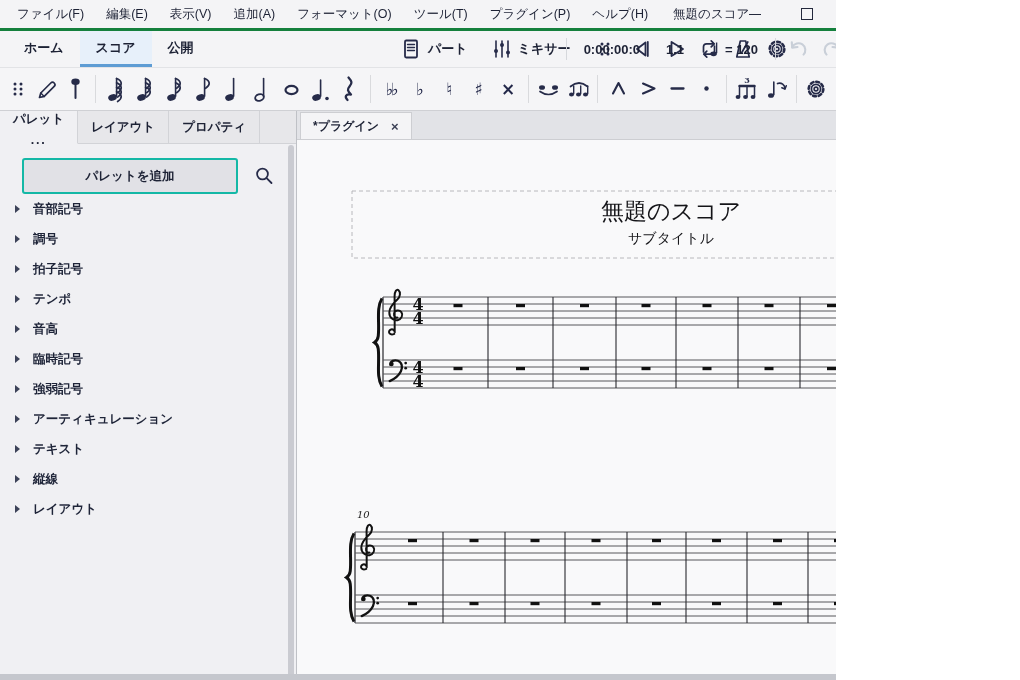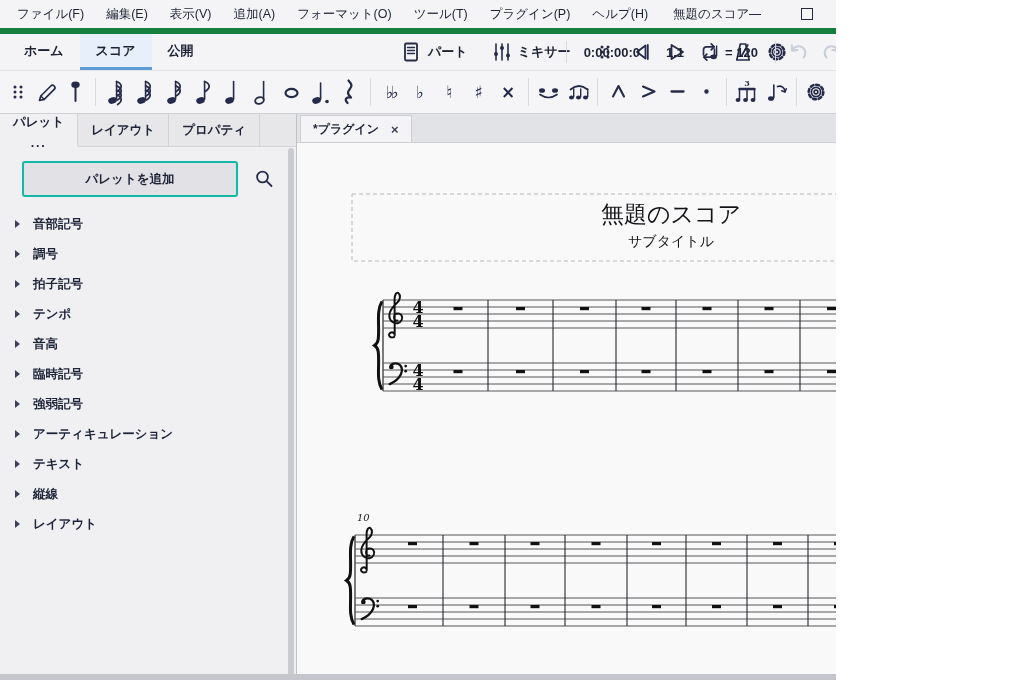--- a/index.html
+++ b/index.html
@@ -7,21 +7,21 @@
     font-family:"Liberation Sans","DejaVu Sans",sans-serif;color:#1d2235;-webkit-font-smoothing:antialiased;}
   
   .menubar{height:28px;display:flex;align-items:center;padding-left:6px;font-size:12.5px;position:relative;}
   .menu-item{padding:0 11px;line-height:28px;white-space:nowrap;}
   .doc-name-label{padding:0 14px;}
   .win-controls{position:absolute;right:8px;top:0;height:28px;display:flex;align-items:center;gap:26px;padding-right:8px;}
   .win-btn{width:26px;height:24px;display:flex;align-items:center;justify-content:center;}
   .min-glyph{width:12px;height:0;border-top:1.6px solid #23283c;}
   .max-glyph{width:10px;height:10px;border:1.4px solid #23283c;}
   
-  .ribbon{height:36px;position:relative;display:flex;align-items:stretch;border-top:6px solid #15803d;}
+  .ribbon{height:36px;position:relative;display:flex;align-items:stretch;border-top:3px solid #15803d;}
   .rb-tabs{display:flex;padding-left:8px;}
   .rb-tab{padding:0 16px;display:flex;align-items:center;font-size:13px;font-weight:700;border-bottom:3px solid transparent;}
   .rb-tab.active{background:#e7f0fa;border-bottom:3px solid #5d9cd4;}
   .rb-center{position:absolute;left:398px;top:0;height:100%;display:flex;align-items:center;}
   .rb-btn{display:flex;align-items:center;gap:6px;font-size:13px;font-weight:600;padding:0 2px;}
   .rb-gap18{margin-right:18px;text-align:right;} .rb-gap20{margin-right:20px;} .rb-gap12{margin-right:12px;}
   .transport{display:flex;align-items:center;gap:12px;}
   .rb-right{position:absolute;right:-12px;top:0;height:100%;display:flex;align-items:center;}
   .rb-div{width:1px;height:22px;background:#d6d8dc;margin:0 4px;}
   .display{font-size:13px;font-weight:600;padding:0 13px;display:flex;align-items:center;gap:5px;white-space:nowrap;}
@@ -37,21 +37,21 @@
   .body{display:flex;height:574px;}
   .sidebar{width:297px;flex:none;background:#f0f0f3;border-right:1px solid #bfc1c6;position:relative;box-sizing:border-box;}
   .side-tabs{height:32px;display:flex;background:#e7e7ea;border-bottom:1px solid #d2d3d7;}
   .stab{padding:0 13px;display:flex;align-items:center;gap:8px;font-size:12.5px;font-weight:700;border-right:1px solid #d2d3d7;}
   .stab.active{background:#f0f0f3;margin-bottom:-1px;border-bottom:1px solid #f0f0f3;flex-direction:column;}
   .stab-menu{font-weight:700;letter-spacing:1px;}
   .search-row{margin:14px 16px 0 22px;display:flex;gap:8px;align-items:center;}
   .add-btn{flex:1;height:32px;background:#e1e1e6;border:2px solid #14b8a6;border-radius:3px;
     font-size:12.5px;font-weight:600;display:flex;align-items:center;justify-content:center;}
   .search-btn{width:34px;height:32px;display:flex;align-items:center;justify-content:center;border-radius:3px;}
-  .pal-list{margin-top:12px;}
+  .pal-list{}
   .pal-item{height:30px;display:flex;align-items:center;padding-left:15px;}
   .tri{width:0;height:0;border-left:5.5px solid #3c4258;border-top:4px solid transparent;border-bottom:4px solid transparent;flex:none;}
   .pal-label{margin-left:13px;font-size:12.5px;font-weight:700;color:#1e2438;}
   .side-scroll{position:absolute;right:2px;top:34px;bottom:2px;width:6px;background:#cacbd1;border-radius:3px;}
   
   .main{flex:1;position:relative;background:#f9f9fa;overflow:hidden;}
   .doc-strip{height:28px;background:#e2e3e7;border-bottom:1px solid #cdced2;display:flex;align-items:flex-end;}
   .doc-tab{margin-left:3px;height:27px;padding:0 12px;background:#f4f4f6;display:flex;align-items:center;gap:12px;
     font-size:12px;font-weight:600;border:1px solid #cdced2;border-bottom:none;box-sizing:border-box;}
   .doc-close{font-size:13px;color:#3a3f55;}

